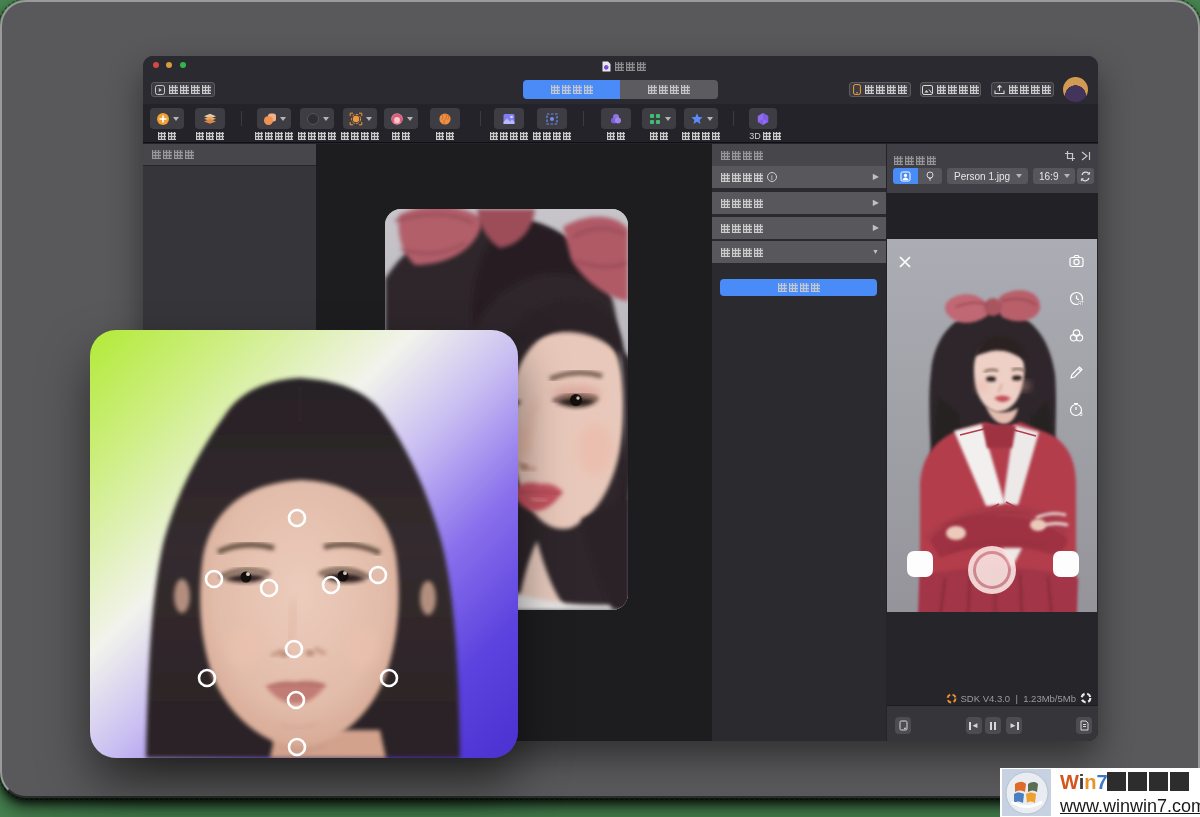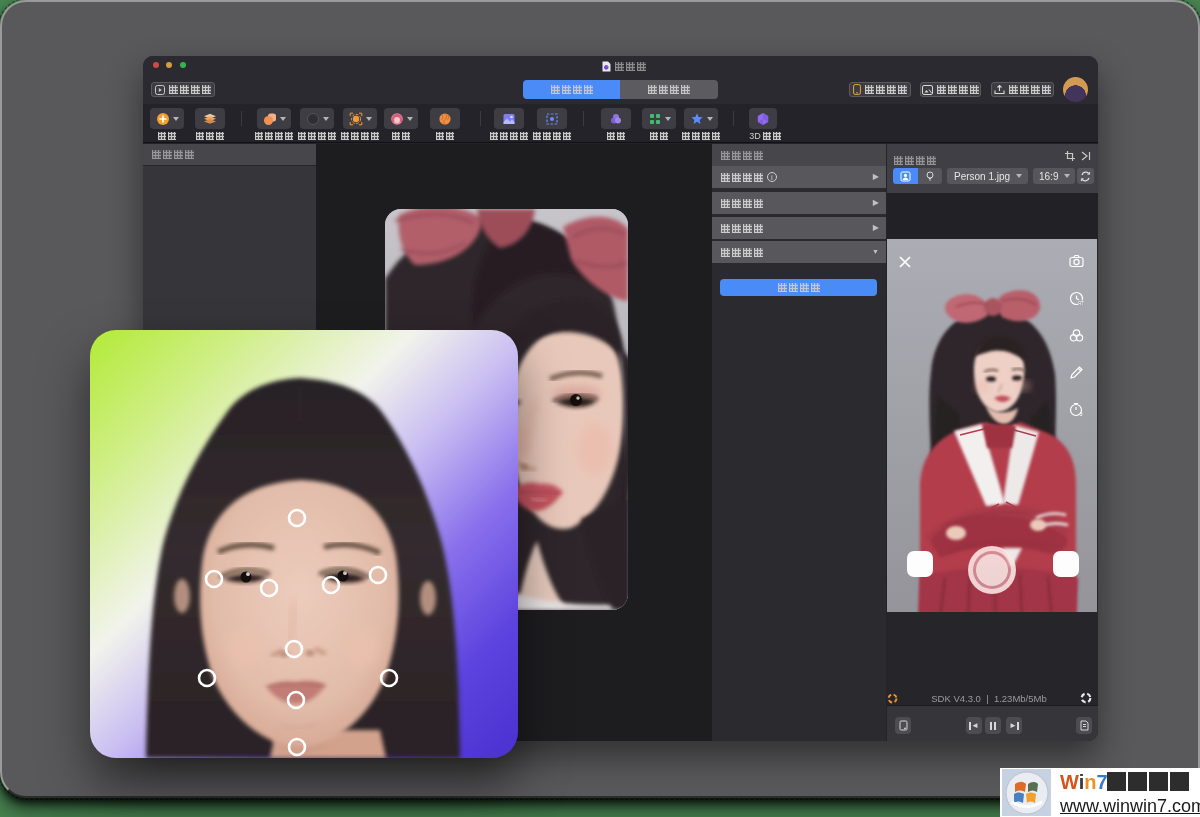--- a/index.html
+++ b/index.html
@@ -555,21 +555,21 @@
               <circle cx="7" cy="8" r="5.5" fill="none" stroke="#fff" stroke-width="1.2"></circle>
               <path d="M5 1.5h4M7 8V5" stroke="#fff" stroke-width="1.2"></path>
               <text x="10.5" y="14" font-size="5.5" fill="#fff" font-family="Liberation Sans">3</text>
             </svg>
       </div>
       <div style="position:absolute;left:20px;top:312px;width:26px;height:26px;border-radius:7px;background:#fdfdfd"></div>
       <div style="position:absolute;left:166px;top:312px;width:26px;height:26px;border-radius:7px;background:#fdfdfd"></div>
       <div style="position:absolute;left:81px;top:307px;width:48px;height:48px;border-radius:50%;background:rgba(255,235,232,.45);border:5px solid rgba(250,230,228,.8)"></div>
       <div style="position:absolute;left:89px;top:315px;width:32px;height:32px;border-radius:50%;background:rgba(248,233,230,.78)"></div>
       </div>
-      <div id="sdkrow" style="position:absolute;left:0;top:545px;width:211px;height:18px;display:flex;align-items:center;justify-content:space-between;color:#9b9b9b;font-size:9.5px">
+      <div id="sdkrow" style="position:absolute;left:0;top:545px;width:211px;height:18px;display:flex;align-items:center;justify-content:flex-end;color:#9b9b9b;font-size:9.5px">
         <svg width="11" height="11" viewBox="0 0 11 11" style="margin-right:4px">
             <circle cx="5.5" cy="5.5" r="4" stroke="#ef8f2f" fill="none" stroke-width="2" stroke-dasharray="4 2.5"></circle>
           </svg>
         <span>SDK V4.3.0&nbsp;&nbsp;|&nbsp;&nbsp;1.23Mb/5Mb</span>
         <svg width="12" height="12" viewBox="0 0 11 11" style="margin:0 6px 0 4px">
             <circle cx="5.5" cy="5.5" r="4" stroke="#e8e8e8" fill="none" stroke-width="2" stroke-dasharray="4 2.5"></circle>
           </svg>
       </div>
       <div id="prevbottom">
         <div class="pbtn" style="left:8px">

